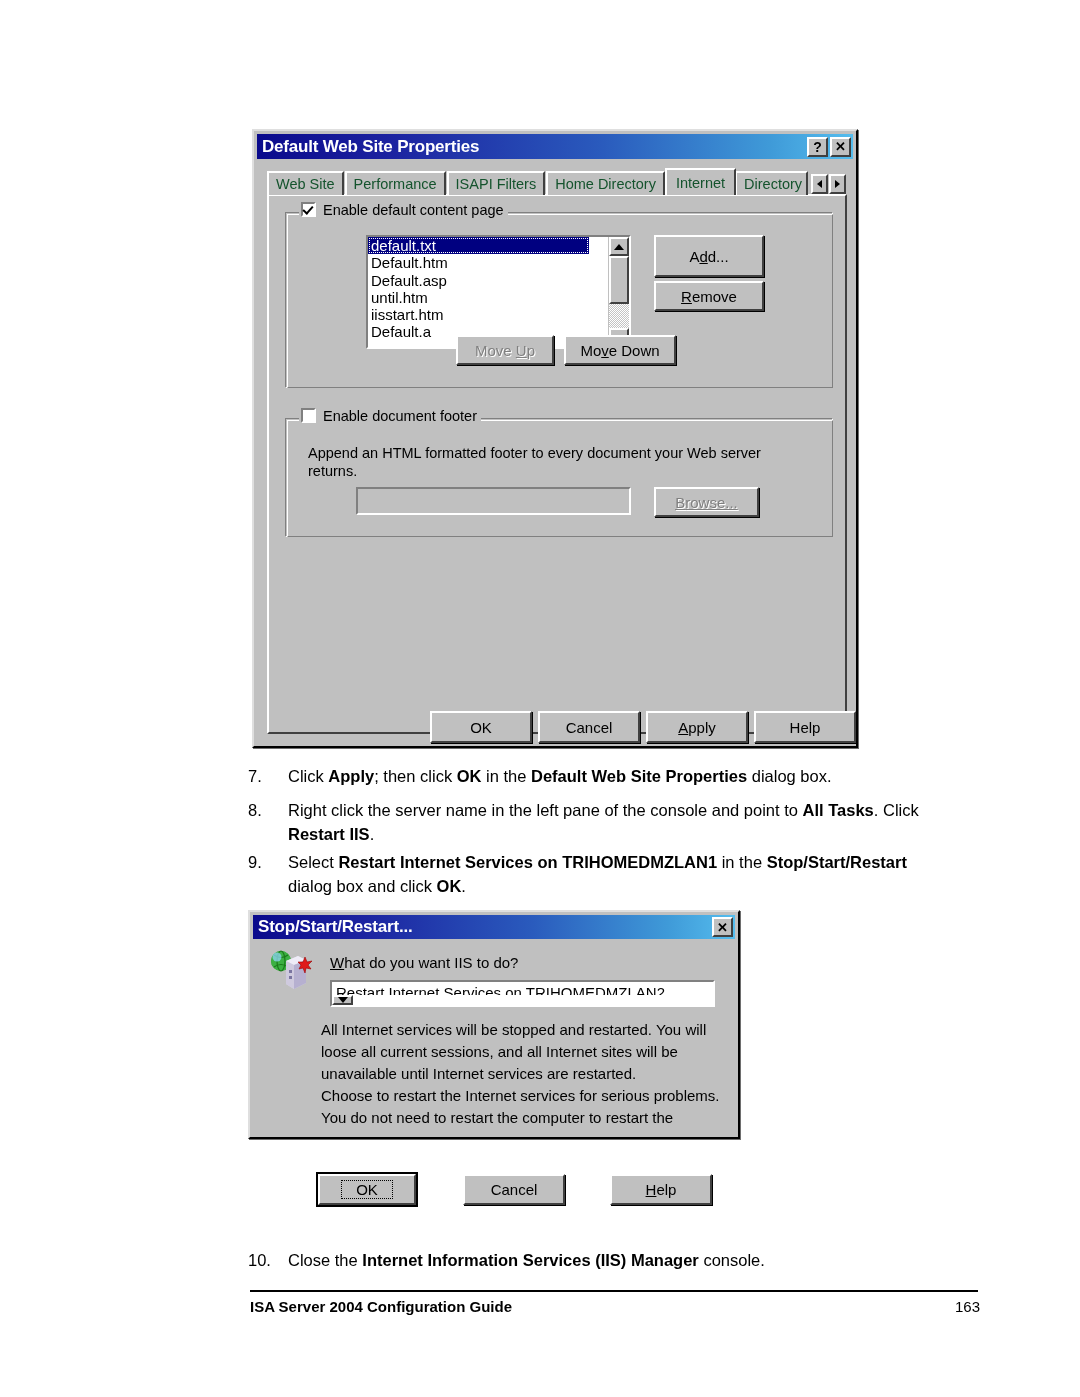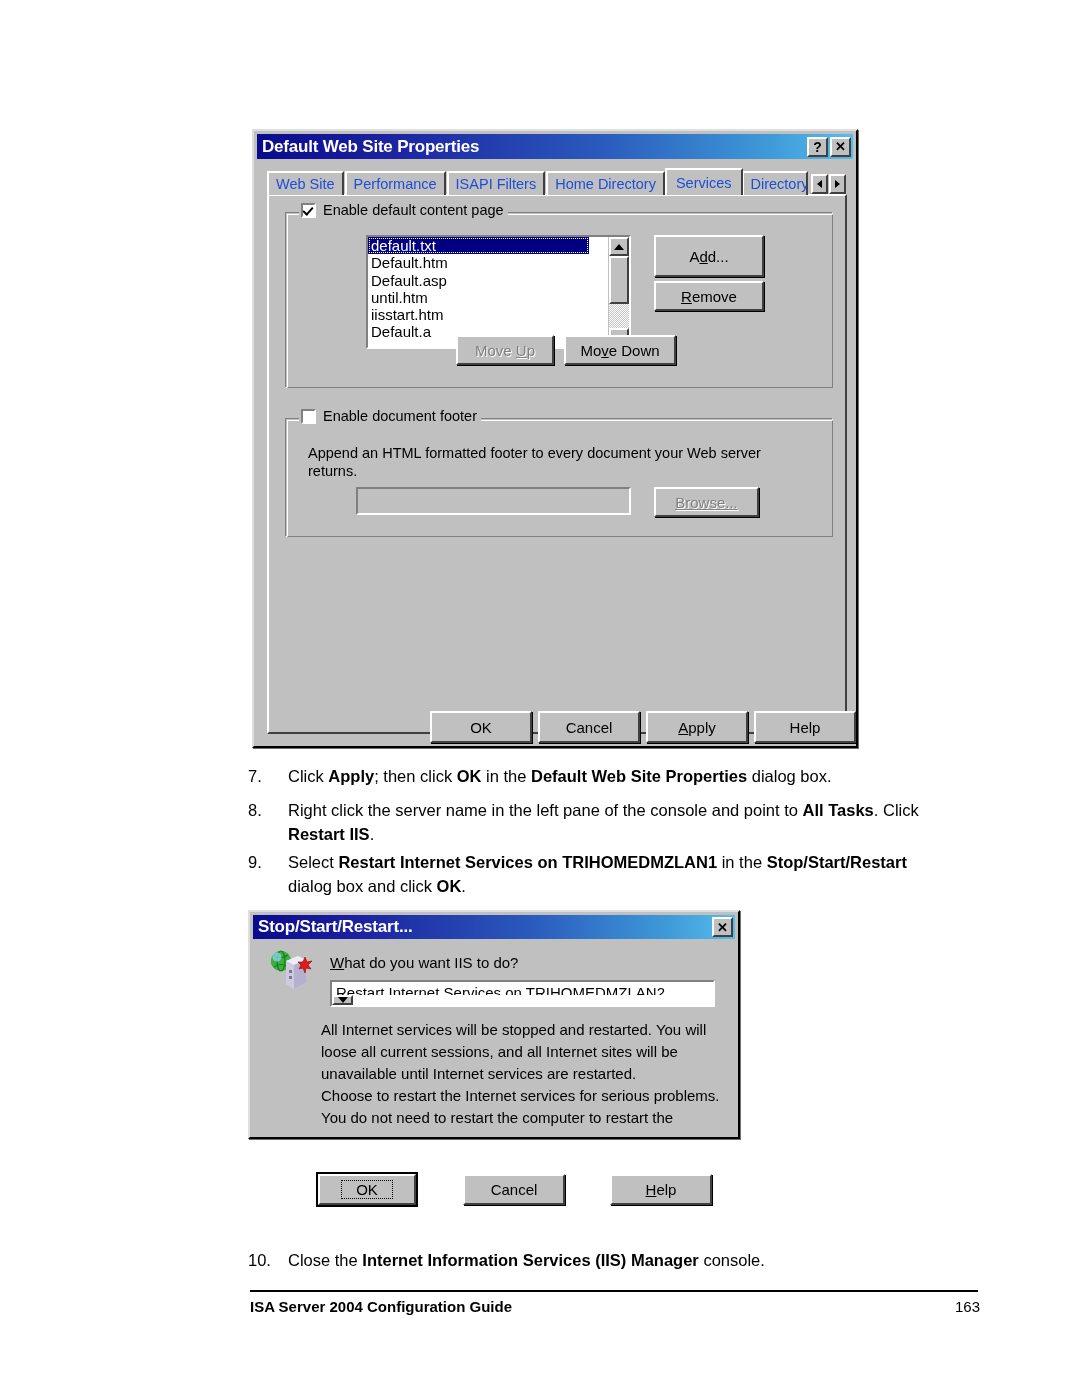--- a/index.html
+++ b/index.html
@@ -93,21 +93,21 @@
     background: #c0c0c0;
     border-top: 2px solid #ffffff;
     border-left: 2px solid #ffffff;
     border-right: 2px solid #404040;
     border-bottom: none;
     box-sizing: border-box;
     padding: 0 7px;
     display: flex;
     align-items: center;
     font-size: 14.5px;
-    color: #1d4ed8;
+    color: #14532d;
     white-space: nowrap;
     margin-right: 1px;
     position: relative;
     z-index: 1;
   }
   .tab.selected {
     height: 27px;
     z-index: 3;
     padding: 0 9px;
     margin: 0 -1px 0 -1px;
@@ -187,21 +187,21 @@
     border-bottom: 1px solid #808080;
     pointer-events: none;
   }
   .gb-legend {
     position: absolute;
     top: -11px;
     left: 13px;
     background: #c0c0c0;
     padding: 0 4px 0 2px;
     display: flex;
-    align-items: center;
+    align-items: flex-start;
     font-size: 14.5px;
     white-space: nowrap;
     z-index: 2;
   }
   .checkbox {
     width: 15px;
     height: 15px;
     background: #ffffff;
     border-top: 2px solid #808080;
     border-left: 2px solid #808080;
@@ -497,21 +497,21 @@
     <div class="tab">
         <span>Performance</span>
       </div>
     <div class="tab">
         <span>ISAPI Filters</span>
       </div>
     <div class="tab">
         <span>Home Directory</span>
       </div>
     <div class="tab selected">
-        <span>Services</span>
+        <span>Internet</span>
       </div>
     <div class="tab clipped">
         <span>Directory S</span>
       </div>
     <div class="tab-spin">
       <div class="spin-btn">
           <div class="tri-left"></div>
         </div>
       <div class="spin-btn">
           <div class="tri-right"></div>

